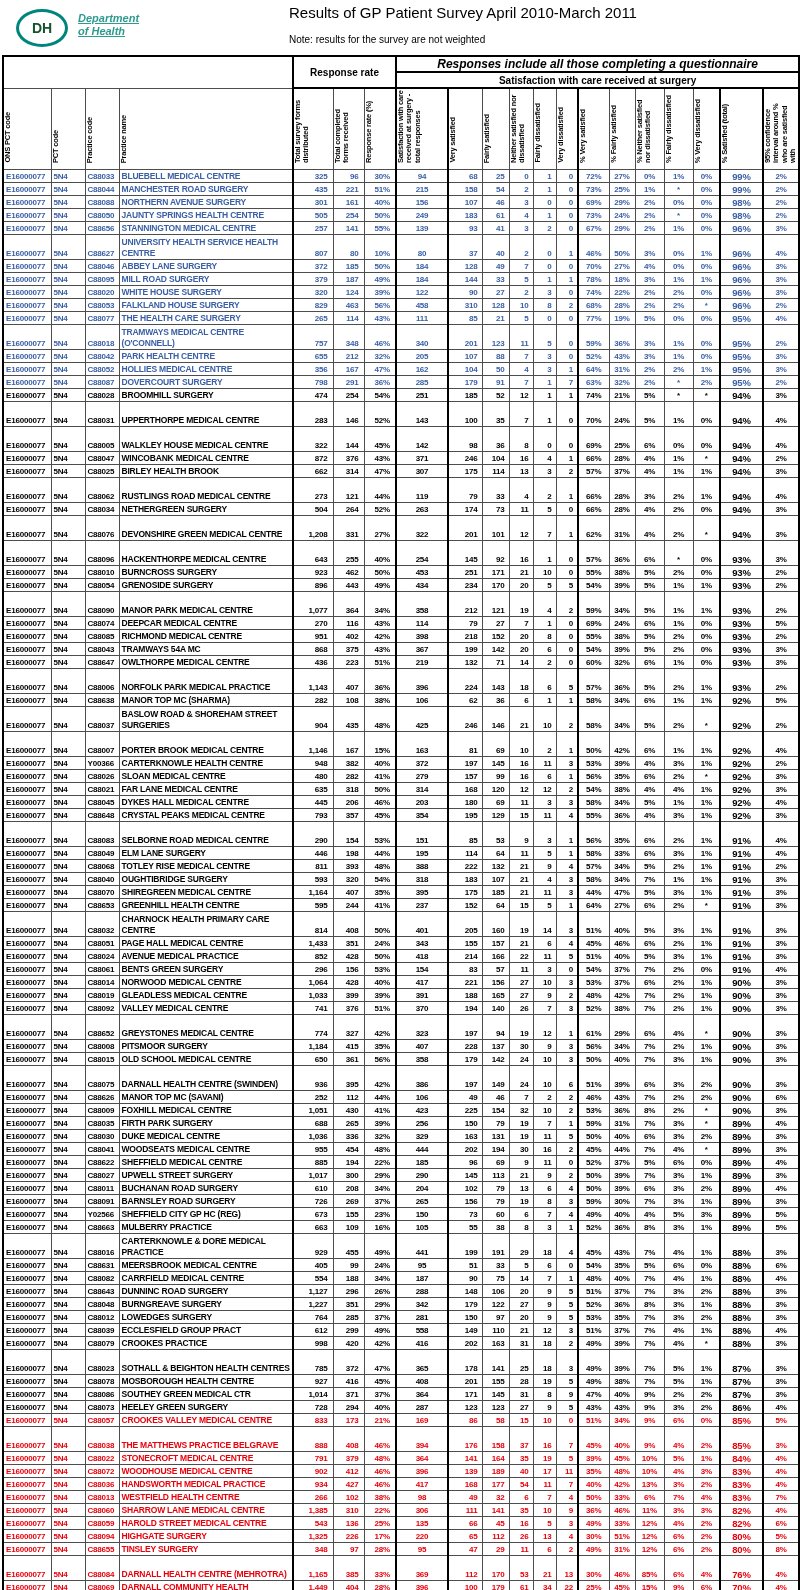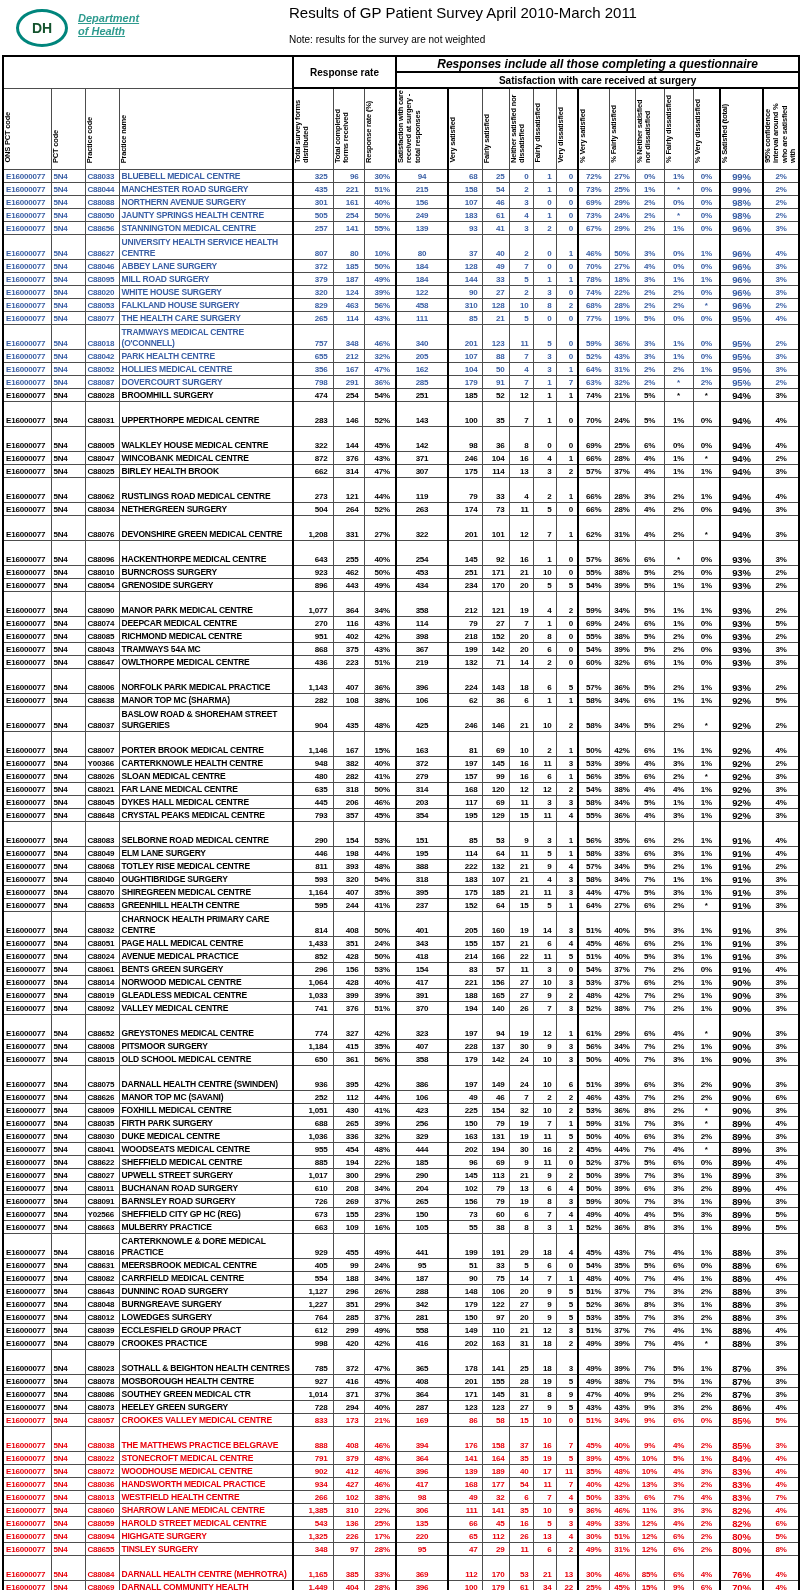--- a/index.html
+++ b/index.html
@@ -973,21 +973,21 @@
       </tr>
       <tr class="row black">
         <td class="c1">E16000077</td>
         <td class="c2">5N4</td>
         <td class="c3">C88045</td>
         <td class="c4 gR">DYKES HALL MEDICAL CENTRE</td>
         <td class="c5">445</td>
         <td class="c6">206</td>
         <td class="c7 gR">46%</td>
         <td class="c8 gR">203</td>
-        <td class="c9">117</td>
+        <td class="c9">180</td>
         <td class="c10">69</td>
         <td class="c11">11</td>
         <td class="c12">3</td>
         <td class="c13 gR">3</td>
         <td class="c14">58%</td>
         <td class="c15">34%</td>
         <td class="c16">5%</td>
         <td class="c17">1%</td>
         <td class="c18 gR">1%</td>
         <td class="c19 gR">92%</td>

